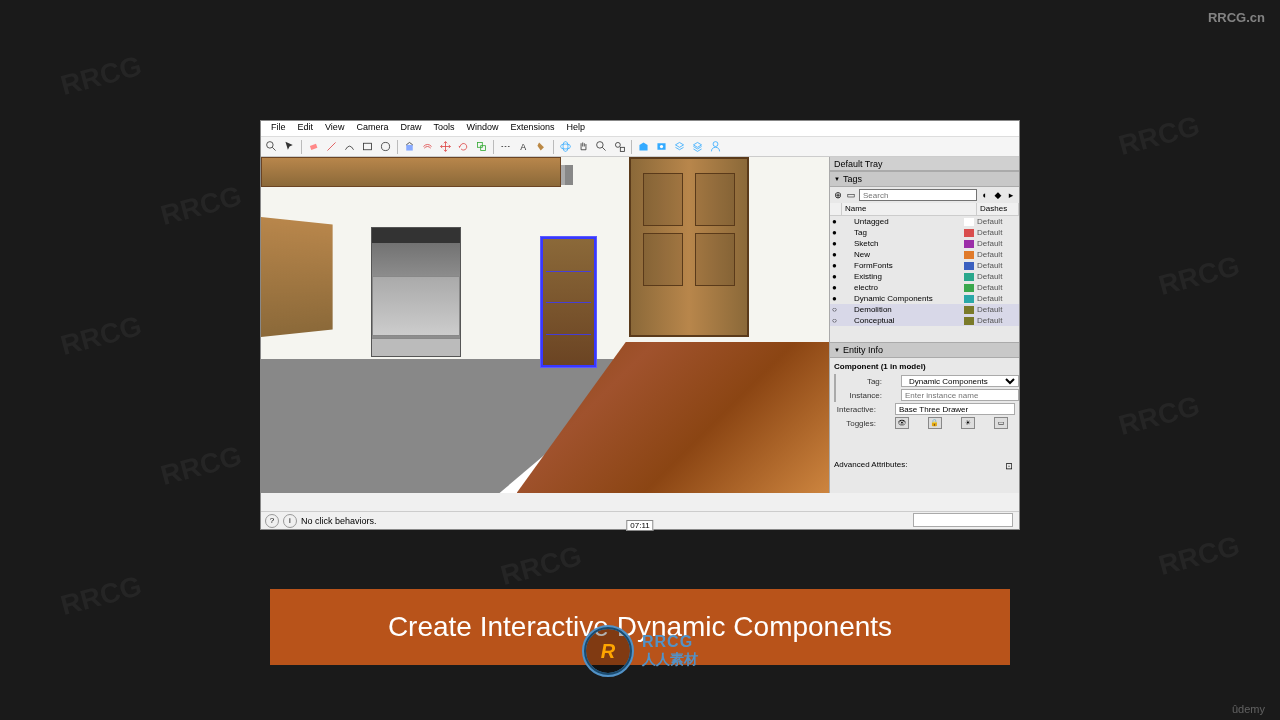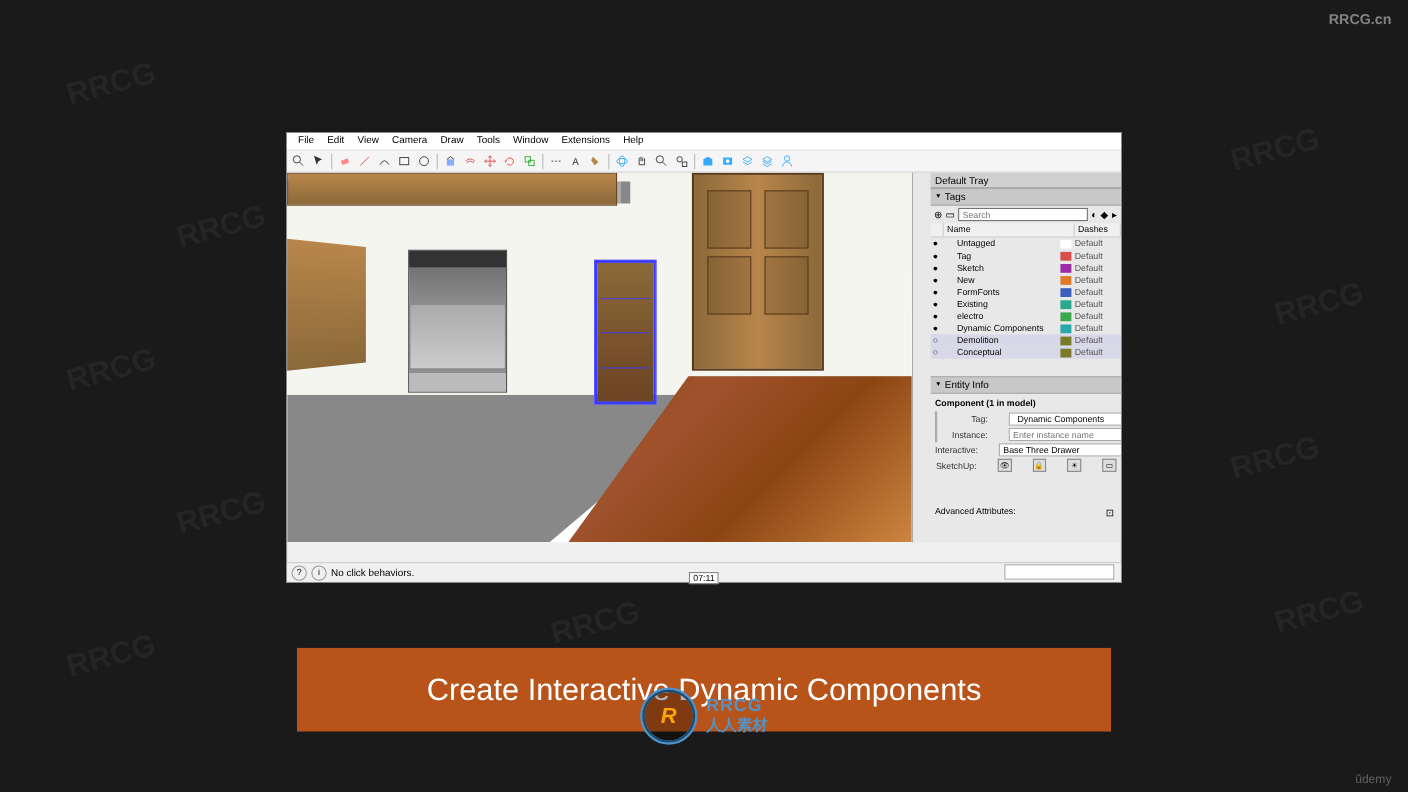--- a/index.html
+++ b/index.html
@@ -38,21 +38,21 @@
 .oven { position: absolute; left: 110px; top: 70px; width: 90px; height: 130px; background: linear-gradient(180deg, #666, #999, #888); border: 1px solid #555; }
 .oven-top { position: absolute; top: 0; width: 100%; height: 15px; background: #333; }
 .oven-door { position: absolute; bottom: 20px; width: 100%; height: 60px; background: linear-gradient(180deg, #aaa, #ccc); border: 1px solid #888; }
 .oven-drawer { position: absolute; bottom: 0; width: 100%; height: 18px; background: #bbb; border-top: 1px solid #888; }
 .room-door { position: absolute; right: 80px; top: 0; width: 120px; height: 180px; background: linear-gradient(90deg, #8b6939, #b8864b, #8b6939); border: 2px solid #5a3a1a; }
 .door-panel { position: absolute; left: 10%; width: 35%; height: 30%; border: 1px solid #5a3a1a; background: rgba(0,0,0,0.1); }
 .selected-cabinet { position: absolute; left: 280px; top: 80px; width: 55px; height: 130px; background: linear-gradient(180deg, #8b6939, #6b4423); border: 2px solid #3838ff; box-shadow: 0 0 0 1px #5a5aff; }
 .drawer-line { position: absolute; left: 3px; right: 3px; height: 1px; background: rgba(56,56,255,0.8); }
 .cabinet-wire { position: absolute; inset: -2px; border: 1px solid #3838ff; pointer-events: none; }
 
-.tray { width: 190px; background: #e8e8e8; border-left: 1px solid #aaa; display: flex; flex-direction: column; font-size: 9px; overflow: hidden; padding-left: 16px; }
+.tray { width: 190px; background: #e8e8e8; border-left: 1px solid #aaa; display: flex; flex-direction: column; font-size: 9px; overflow: hidden; }
 .tray-header { height: 14px; background: #d0d0d0; border-bottom: 1px solid #aaa; padding: 1px 4px; font-size: 9px; display: flex; align-items: center; }
 .panel-header { height: 16px; background: #c8c8c8; border-top: 1px solid #aaa; border-bottom: 1px solid #aaa; padding: 0 4px; font-size: 9px; display: flex; align-items: center; cursor: pointer; }
 .panel-header::before { content: '▼'; font-size: 6px; margin-right: 3px; }
 .tags-toolbar { height: 16px; display: flex; align-items: center; padding: 0 3px; gap: 3px; }
 .tags-toolbar input { flex: 1; height: 12px; font-size: 8px; padding: 0 3px; border: 1px solid #737373; }
 .mini-btn { width: 12px; height: 12px; display: flex; align-items: center; justify-content: center; cursor: pointer; font-size: 9px; }
 .tags-header-row { height: 13px; display: flex; font-size: 8px; border-bottom: 1px solid #ccc; background: #f0f0f0; }
 .tags-header-row > div { padding: 1px 3px; border-right: 1px solid #ccc; }
 .tag-row { height: 11px; display: flex; align-items: center; font-size: 8px; padding: 0 2px; }
 .tag-row.sel { background: #d8d8e8; }
@@ -377,21 +377,21 @@
               <div class="entity-label">Instance:</div>
               <input class="entity-input" placeholder="Enter instance name" style="">
             </div>
           </div>
         </div>
         <div class="entity-row">
           <div class="entity-label">Interactive:</div>
           <input class="entity-input" value="Base Three Drawer" style="">
         </div>
         <div class="entity-row">
-          <div class="entity-label">SketchUp:</div>
+          <div class="entity-label">Toggles:</div>
           <div class="toggle-btn">👁</div>
           <div class="toggle-btn">🔒</div>
           <div class="toggle-btn">☀</div>
           <div class="toggle-btn">▭</div>
         </div>
         <div class="adv-attr">
           <span>Advanced Attributes:</span>
           <span class="mini-btn">⊡</span>
         </div>
       </div>

